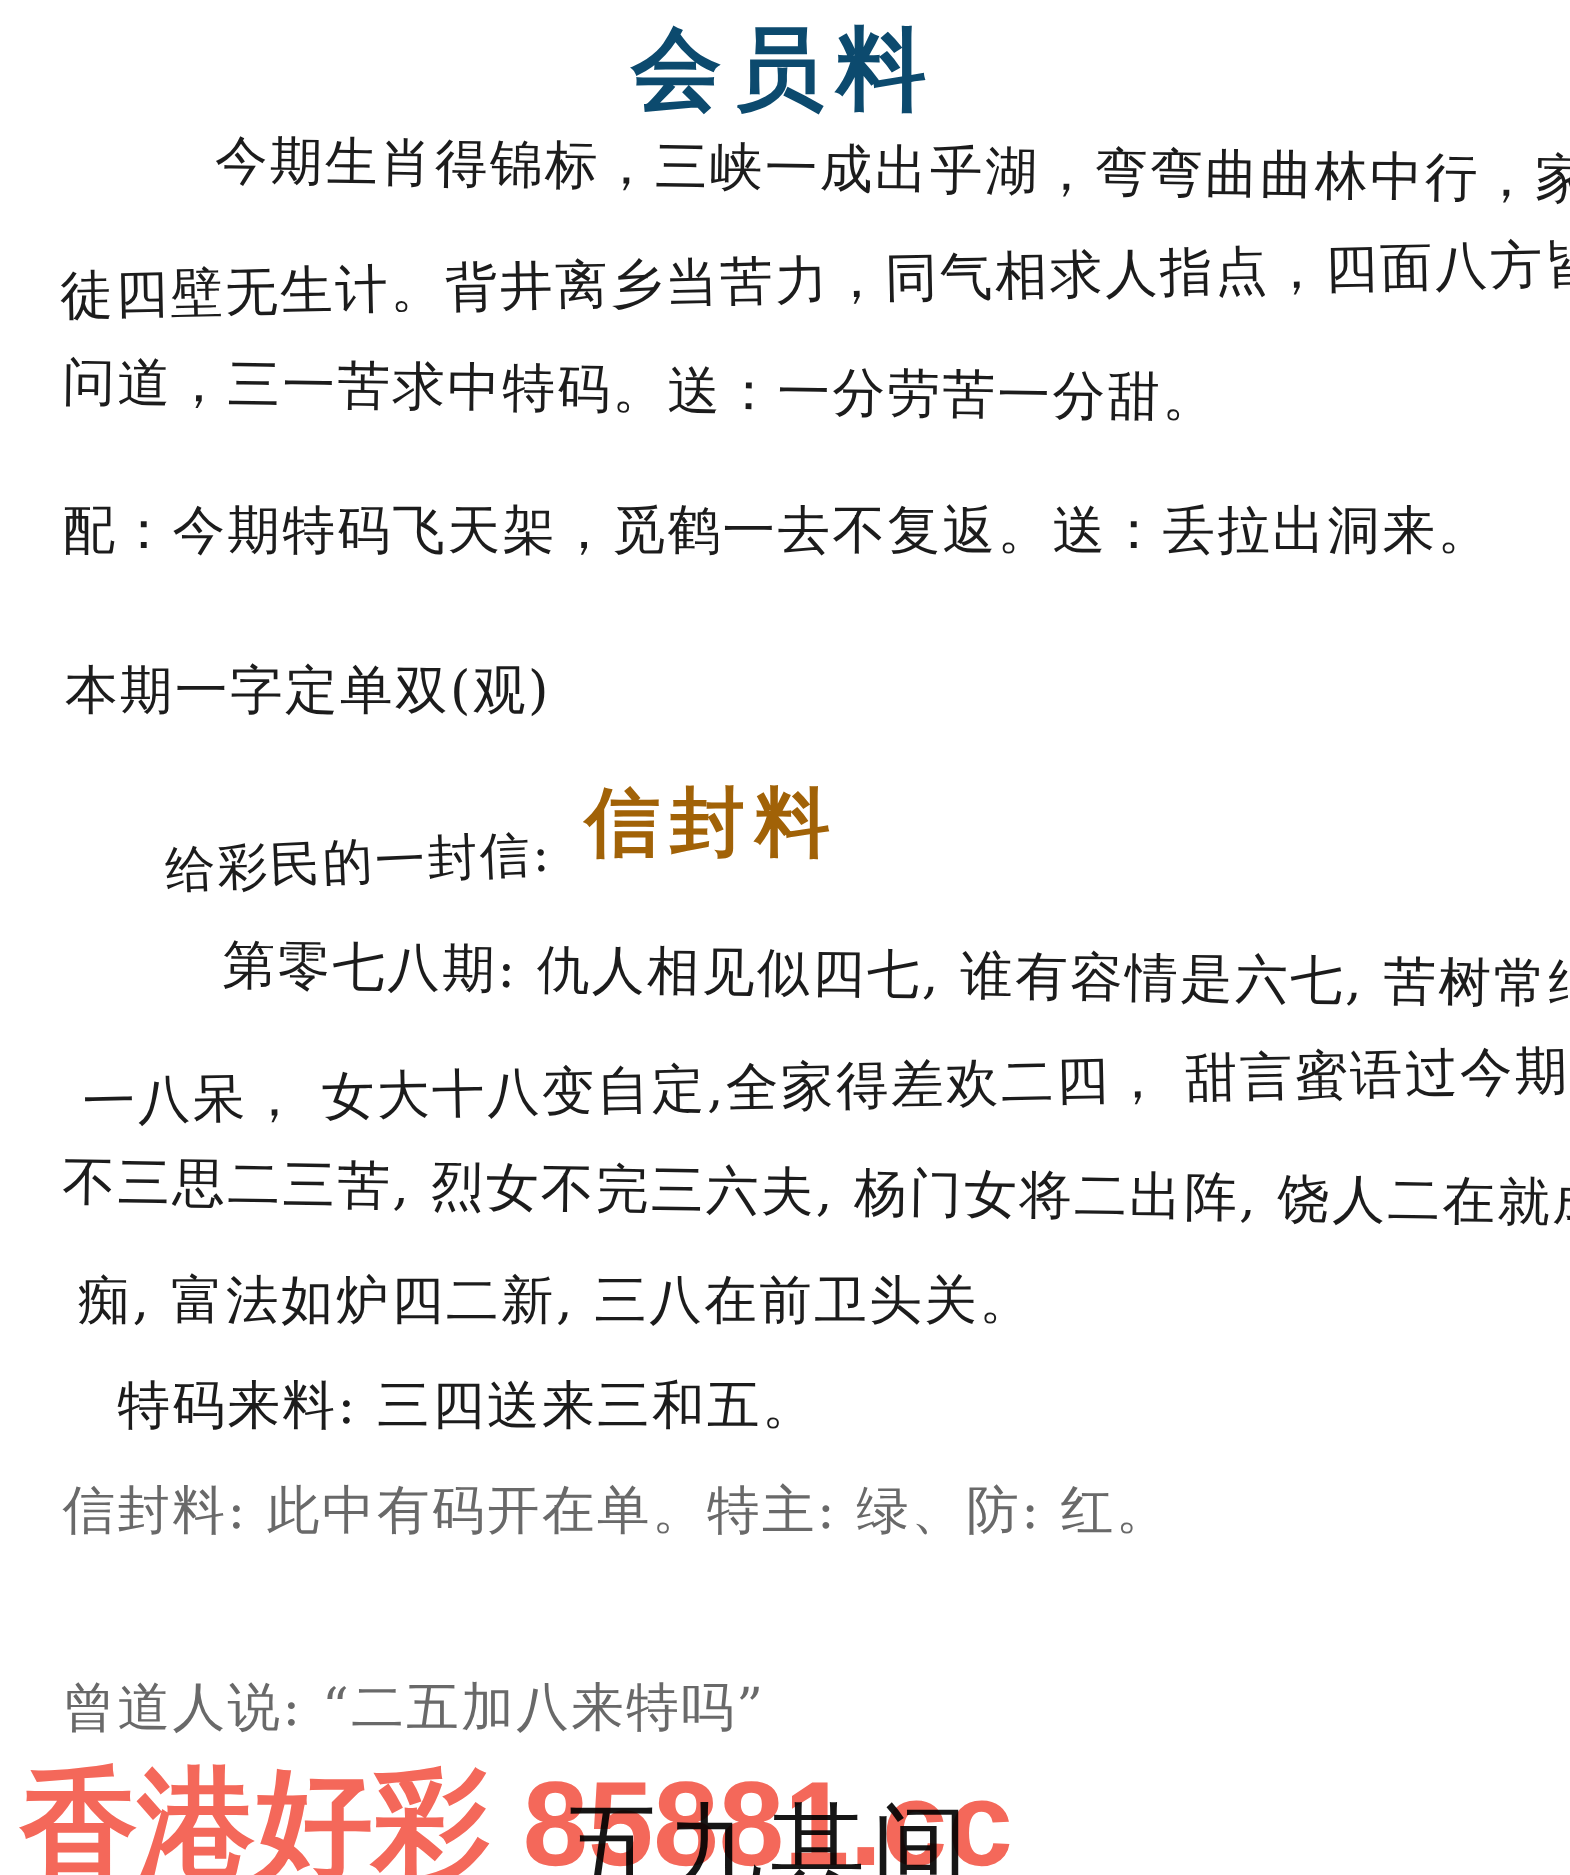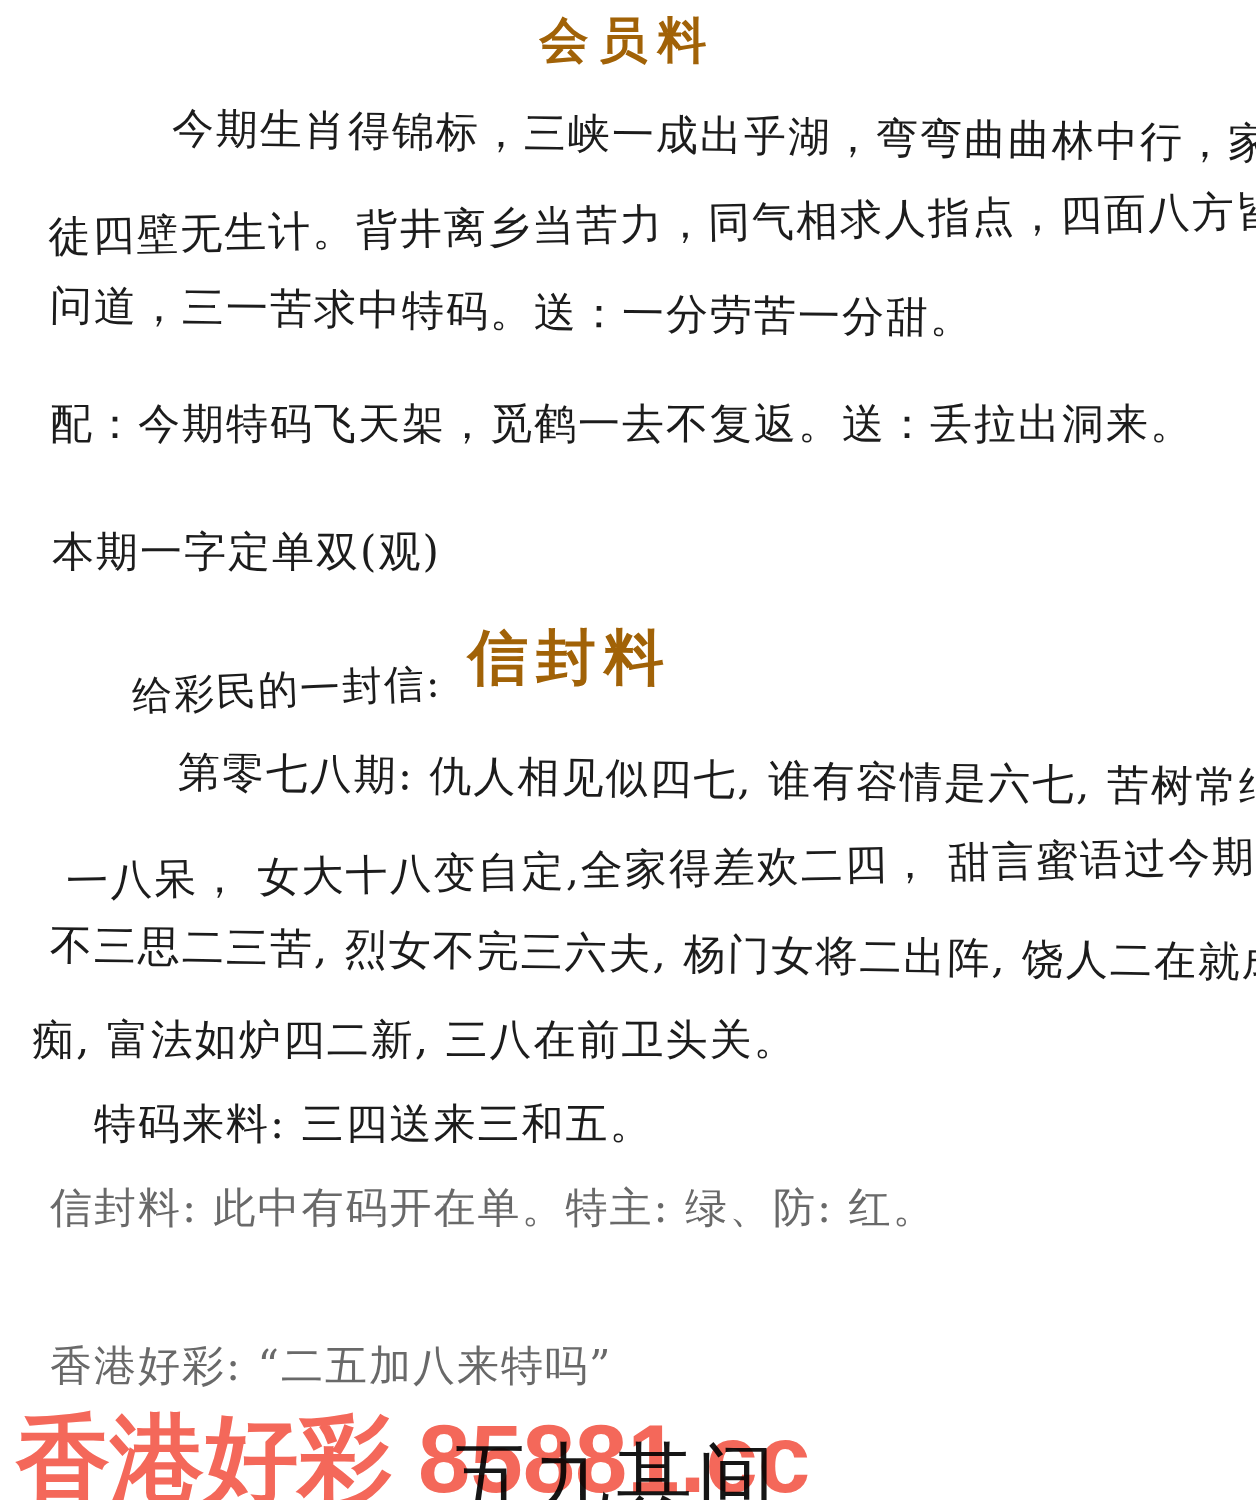--- a/index.html
+++ b/index.html
@@ -17,24 +17,24 @@
     position: absolute;
     white-space: nowrap;
     font-size: 42px;
     letter-spacing: 2px;
     color: #1c1c1c;
   }
   .doc-title {
     position: absolute;
     width: 100%;
     text-align: center;
-    font-size: 49px;
+    font-size: 72px;
     font-weight: 700;
     letter-spacing: 10px;
-    color: #a16207;
+    color: #0c4a6e;
   }
   .section-title {
     position: absolute;
     font-size: 60px;
     font-weight: 700;
     letter-spacing: 8px;
     color: #a16207;
   }
   .letter-label {
     position: absolute;
@@ -85,26 +85,26 @@
   <div class="letter-label" style="top:662px; left:132px;">给彩民的一封信:</div>
 
   <div class="section-title" style="top:618px; left:468px;">信封料</div>
 
   <div class="line tilt-dn" style="top:752px; left:178px;">第零七八期: 仇人相见似四七, 谁有容情是六七, 苦树常结</div>
 
   <div class="line tilt-up" style="top:840px; left:66px;">一八呆， 女大十八变自定,全家得差欢二四， 甜言蜜语过今期， 事</div>
 
   <div class="line tilt-dn" style="top:926px; left:50px;">不三思二三苦, 烈女不完三六夫, 杨门女将二出阵, 饶人二在就成</div>
 
-  <div class="line" style="top:1012px; left:32px;text-align:center;">痴, 富法如炉四二新, 三八在前卫头关。</div>
+  <div class="line" style="top:1012px; left:62px;text-align:center;">痴, 富法如炉四二新, 三八在前卫头关。</div>
 
   <div class="line" style="top:1096px; left:50px;margin-left:44px;">特码来料: 三四送来三和五。</div>
 
   <div class="line faded" style="top:1180px; left:50px;">信封料: 此中有码开在单。特主: 绿、防: 红。</div>
 
 
-  <div class="line faded" style="top:1338px; left:50px;">香港好彩: “二五加八来特吗”</div>
+  <div class="line faded" style="top:1338px; left:50px;">曾道人说: “二五加八来特吗”</div>
 
   <div class="footer-black" style="top:1428px; left:452px;">五九其间</div>
 
   <div class="watermark" style="top: 1396px; left: 16px; color: rgb(244, 104, 90);">香港好彩 85881.cc</div>
 
 </div>
 
 </body></html>

